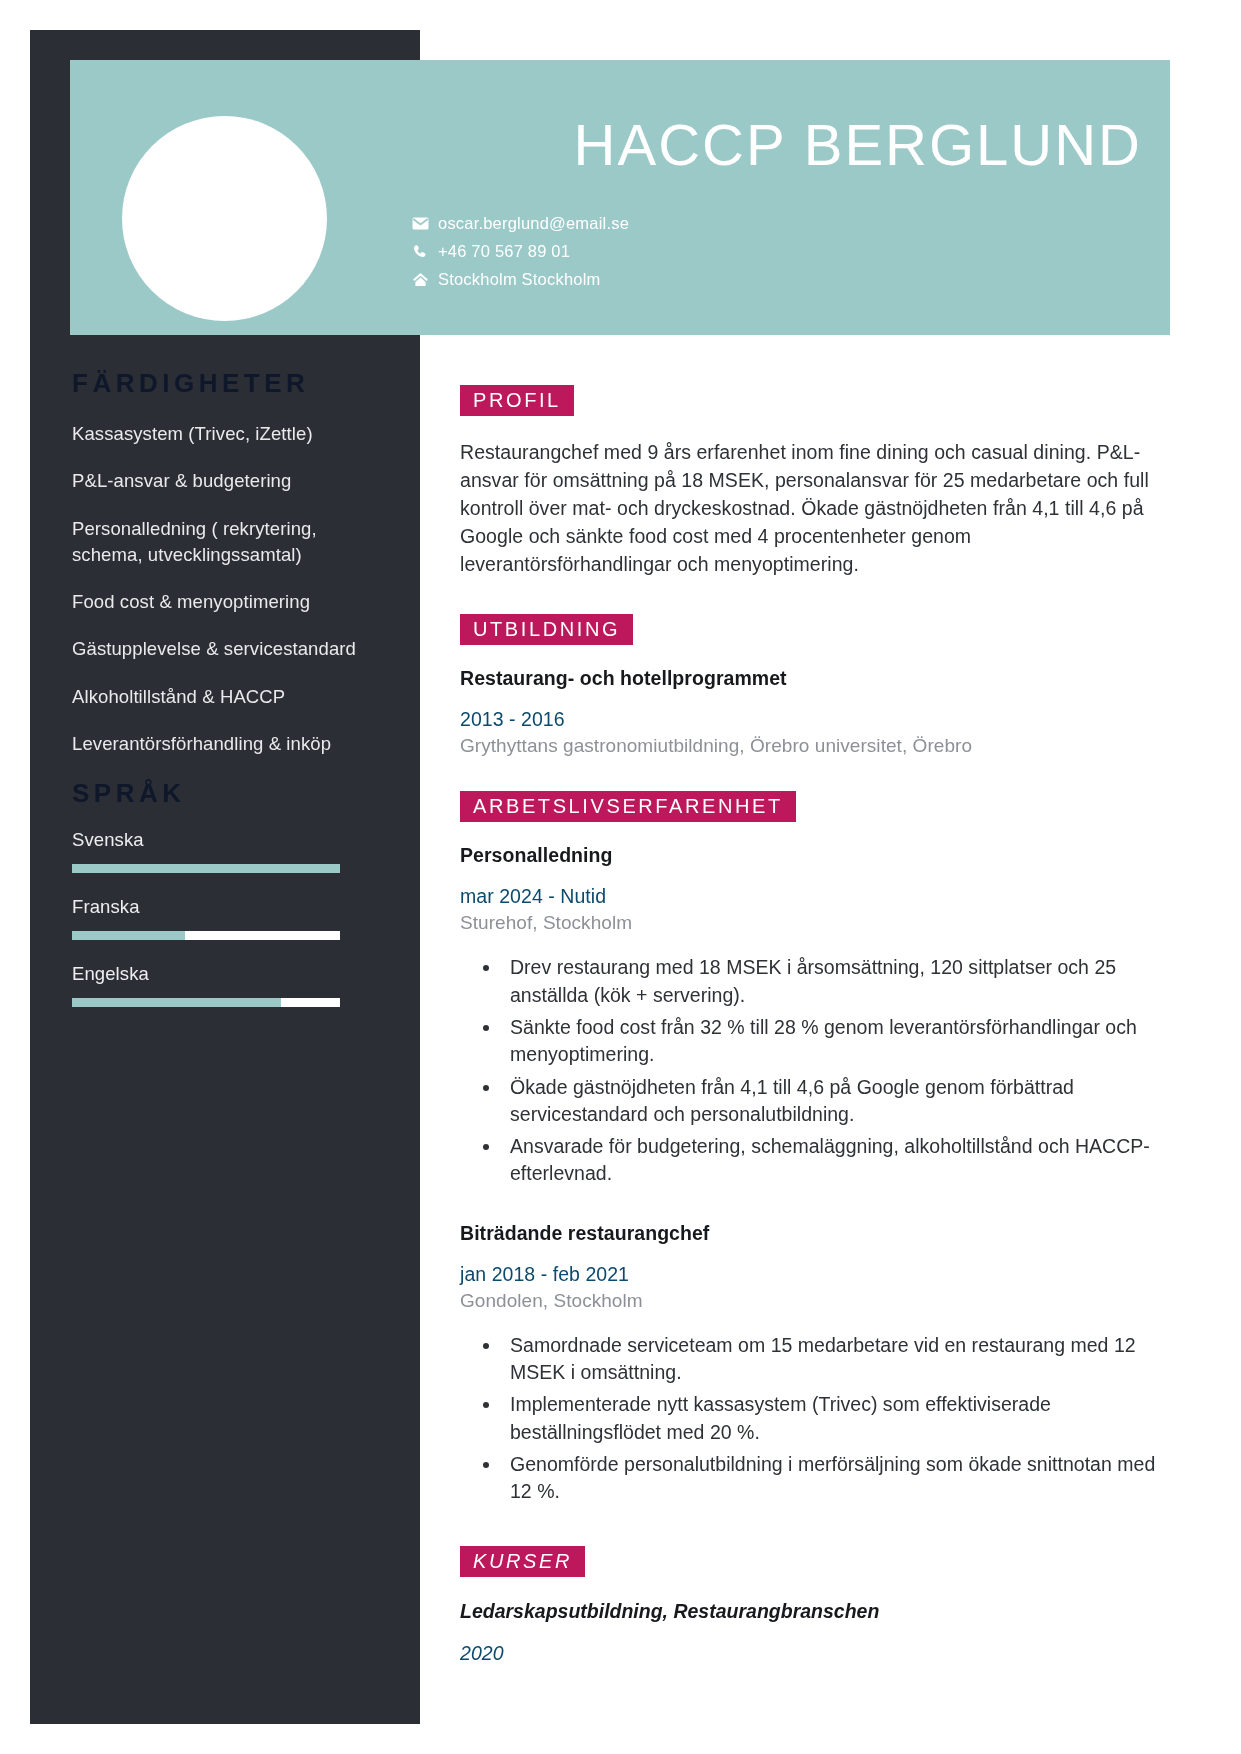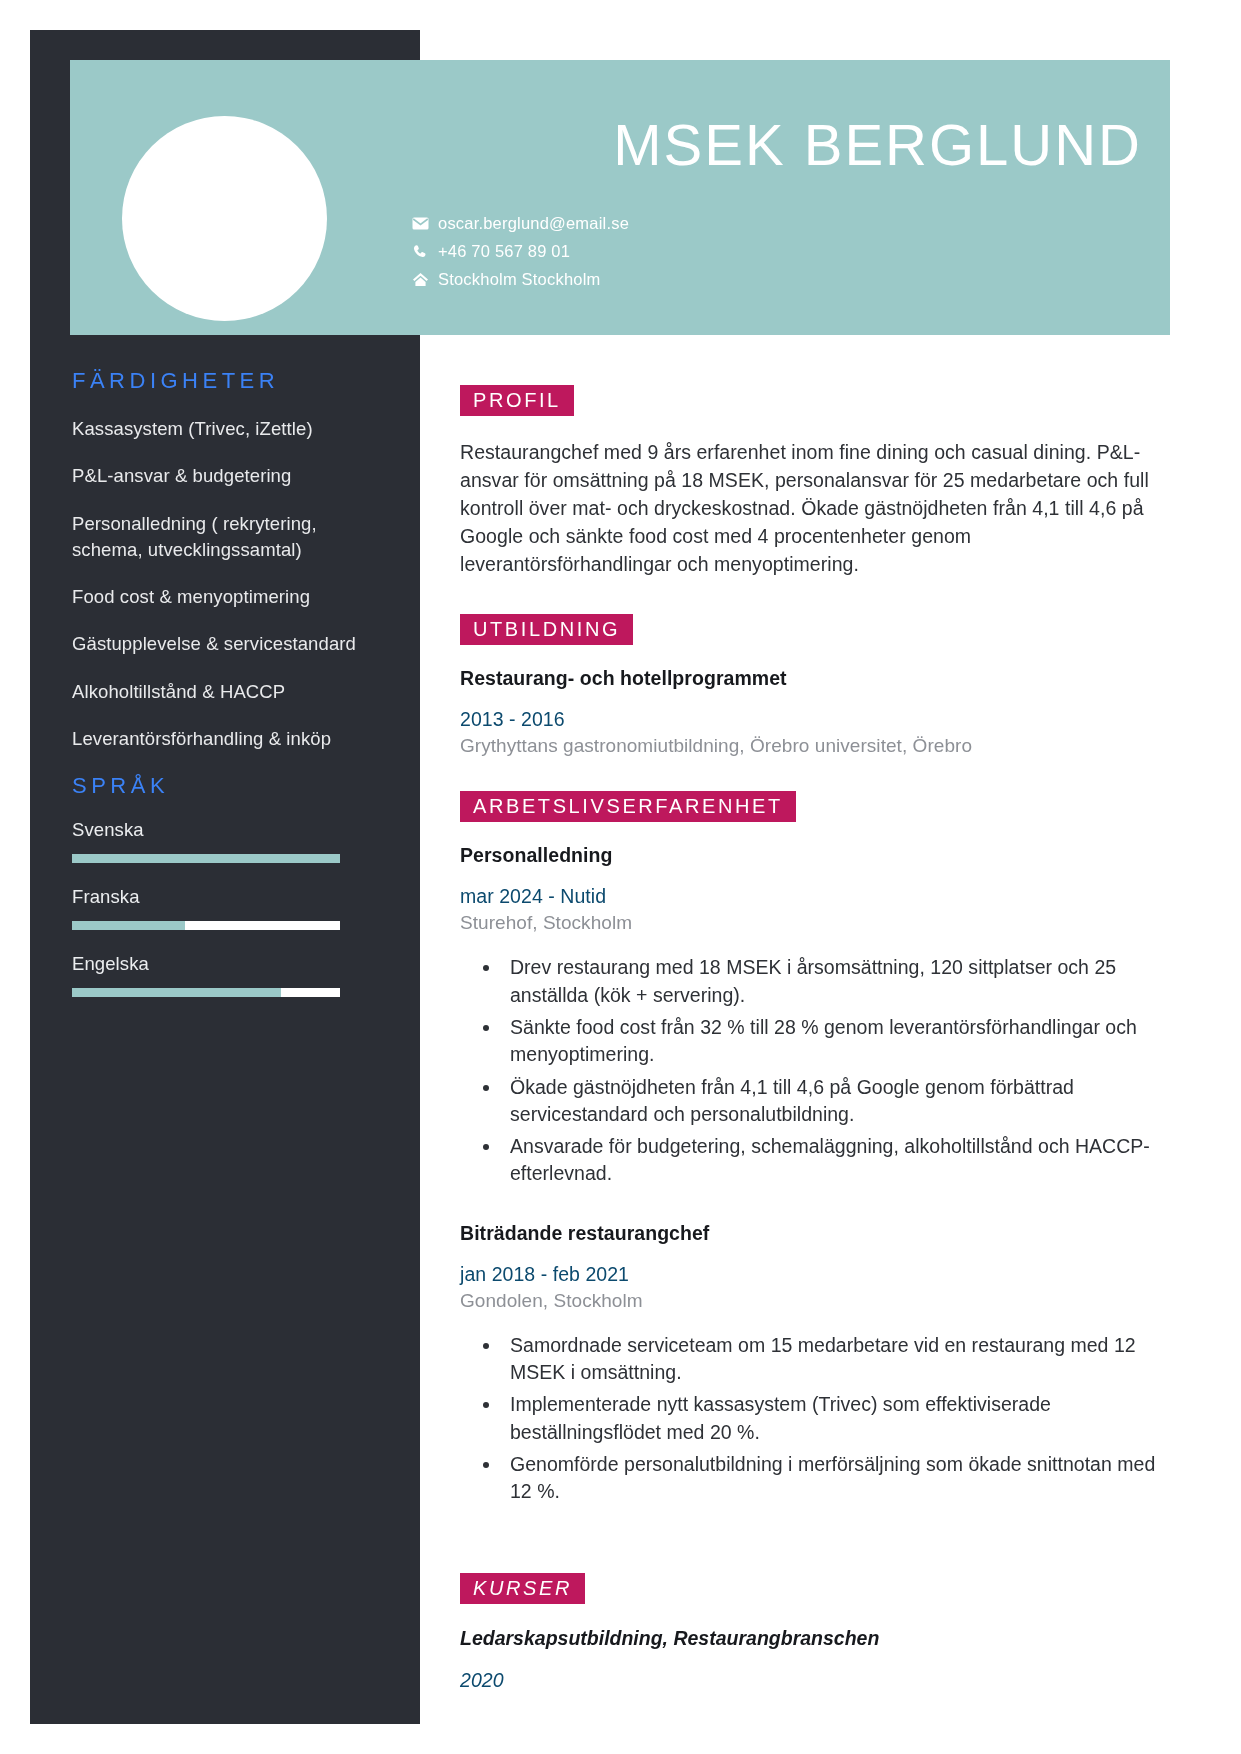--- a/index.html
+++ b/index.html
@@ -82,24 +82,24 @@
 
   
   .sidebar {
     position:absolute;
     left:30px; top:368px;
     width:390px;
     padding:0 28px 0 42px;
     z-index:4;
   }
   .side-heading {
-    color:#3b82f6;
-    font-size:22px;
+    color:#0f172a;
+    font-size:26px;
     letter-spacing:4.5px;
-    font-weight:400;
+    font-weight:700;
     margin-bottom:22px;
   }
   .skill-item {
     color:#e9eaec;
     font-size:18.5px;
     line-height:1.42;
     margin-bottom:21px;
     letter-spacing:0.1px;
   }
   .side-heading.lang { margin-top:14px; margin-bottom:20px; }
@@ -181,41 +181,41 @@
     color:#2e3136;
     font-size:19.5px;
     line-height:1.40;
     margin-bottom:5px;
     padding-left:8px;
     letter-spacing:0.02px;
   }
   .edu-sec { margin-bottom:34px; }
   .exp-entry { margin-bottom:34px; }
   .exp-entry:last-child { margin-bottom:0; }
-  .exp-sec { margin-bottom:67px; }
+  .exp-sec { margin-bottom:40px; }
   .courses-sec { margin-bottom:0;font-style:italic; }
   .course-title {
     color:#17191d;
     font-size:19.5px;
     font-weight:bold;
     line-height:1.32;
     max-width:460px;
   }
 </style>
 </head>
 <body>
 
 <div class="page">
 
   <div class="dark-col"></div>
 
   <div class="header">
     <div class="header-inner">
       <div class="avatar"></div>
-      <div class="name">MSEK BERGLUND</div>
+      <div class="name">HACCP BERGLUND</div>
       <div class="contact-list">
 
         <div class="contact-row">
           <span class="contact-icon">
             <svg width="17" height="13" viewBox="0 0 17 13">
                 <rect x="0.5" y="0.5" width="16" height="12" rx="1.5" fill="#ffffff"></rect>
                 <path d="M1.2 2 L8.5 7.4 L15.8 2" stroke="#9bc9c8" stroke-width="1.6" fill="none"></path>
               </svg>
           </span>
           <span class="contact-text">oscar.berglund@email.se</span>

